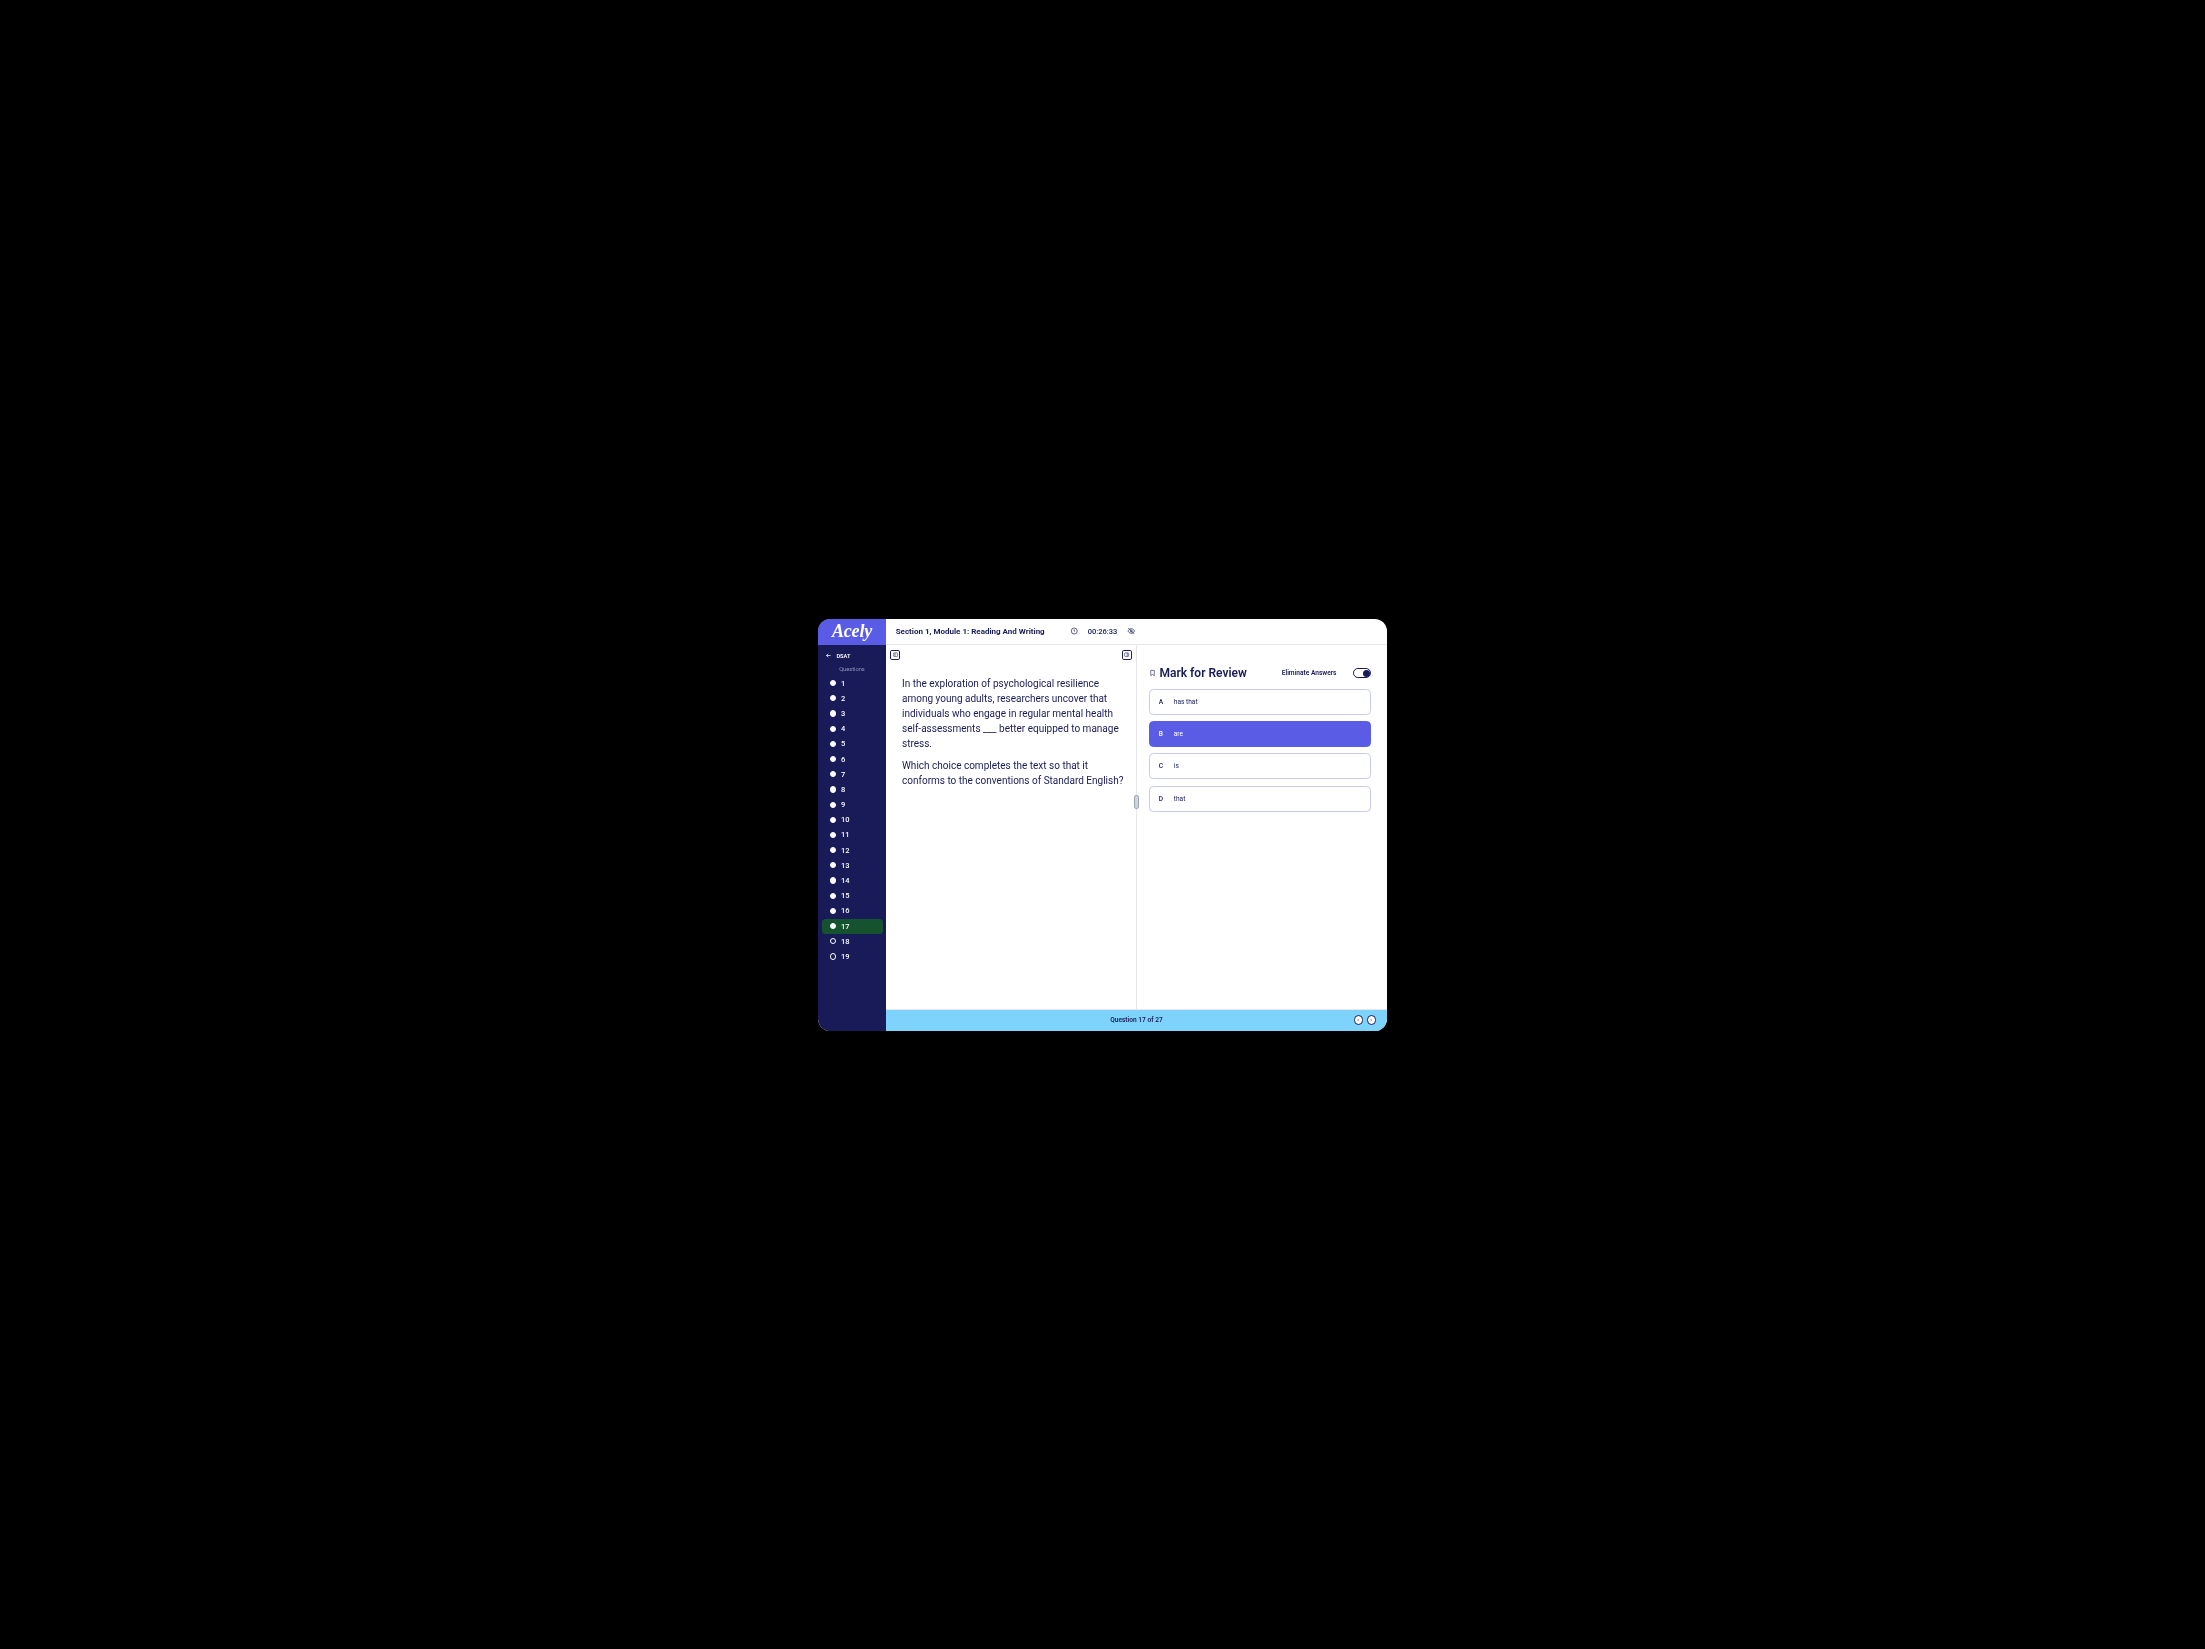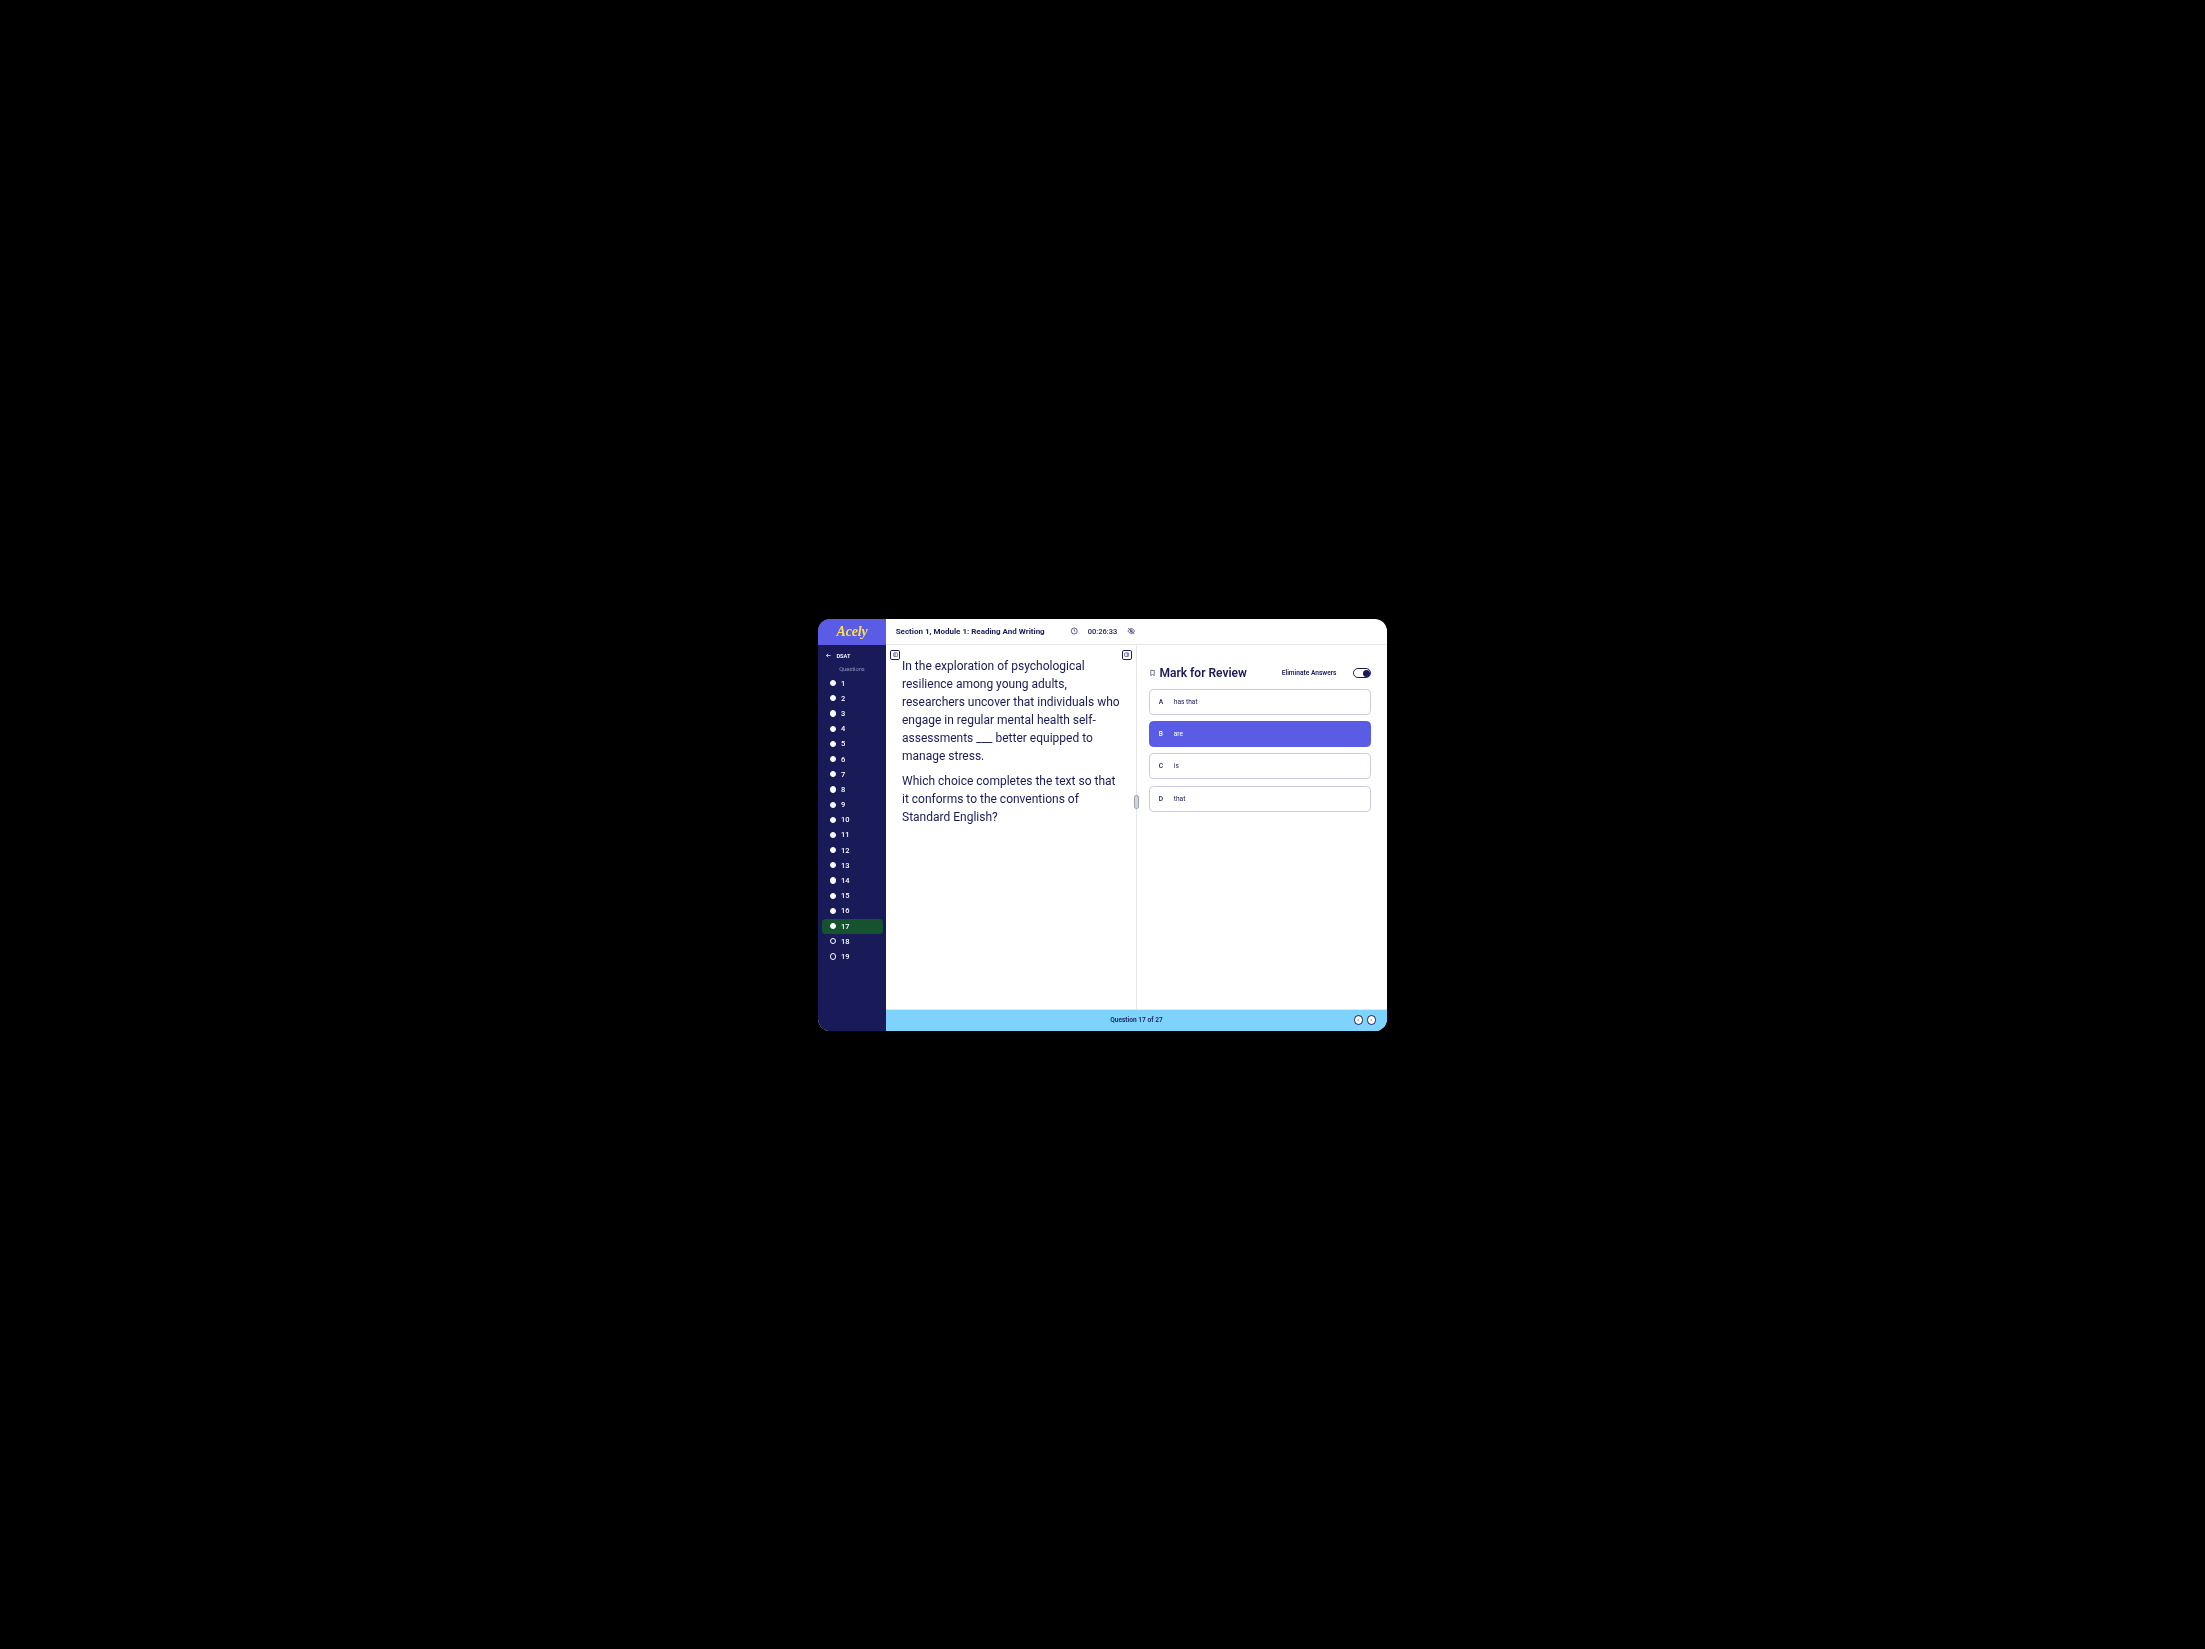--- a/index.html
+++ b/index.html
@@ -30,22 +30,22 @@
   flex-shrink: 0;
 }
 .logo-bar {
   height: 26.5px;
   background: #5A5CE6;
   display: flex;
   align-items: center;
   justify-content: center;
 }
 .logo-text {
-  color: #fde047;
-  font-size: 14px;
+  color: #ffffff;
+  font-size: 18px;
   font-weight: 700;
   font-style: italic;
   letter-spacing: -0.2px;
   font-family: Georgia, "Times New Roman", serif;
 }
 .back-row {
   display: flex;
   align-items: center;
   gap: 4.4px;
   padding: 7px 7px 3.5px 7px;
@@ -162,23 +162,23 @@
   display: flex;
   align-items: center;
   justify-content: center;
   cursor: pointer;
   background: #fff;
 }
 .collapse-left { right: 4.4px; }
 .collapse-right { left: 4.4px; }
 .passage {
   color: #181B57;
-  font-size: 12px;
+  font-size: 10px;
   line-height: 1.5;
-  margin-top: 2px;
+  margin-top: 21px;
 }
 .passage p { margin-bottom: 7px; }
 .review-row {
   display: flex;
   align-items: center;
   justify-content: space-between;
   margin-bottom: 8.8px;
   margin-top: 11.5px;
 }
 .mark-review {

